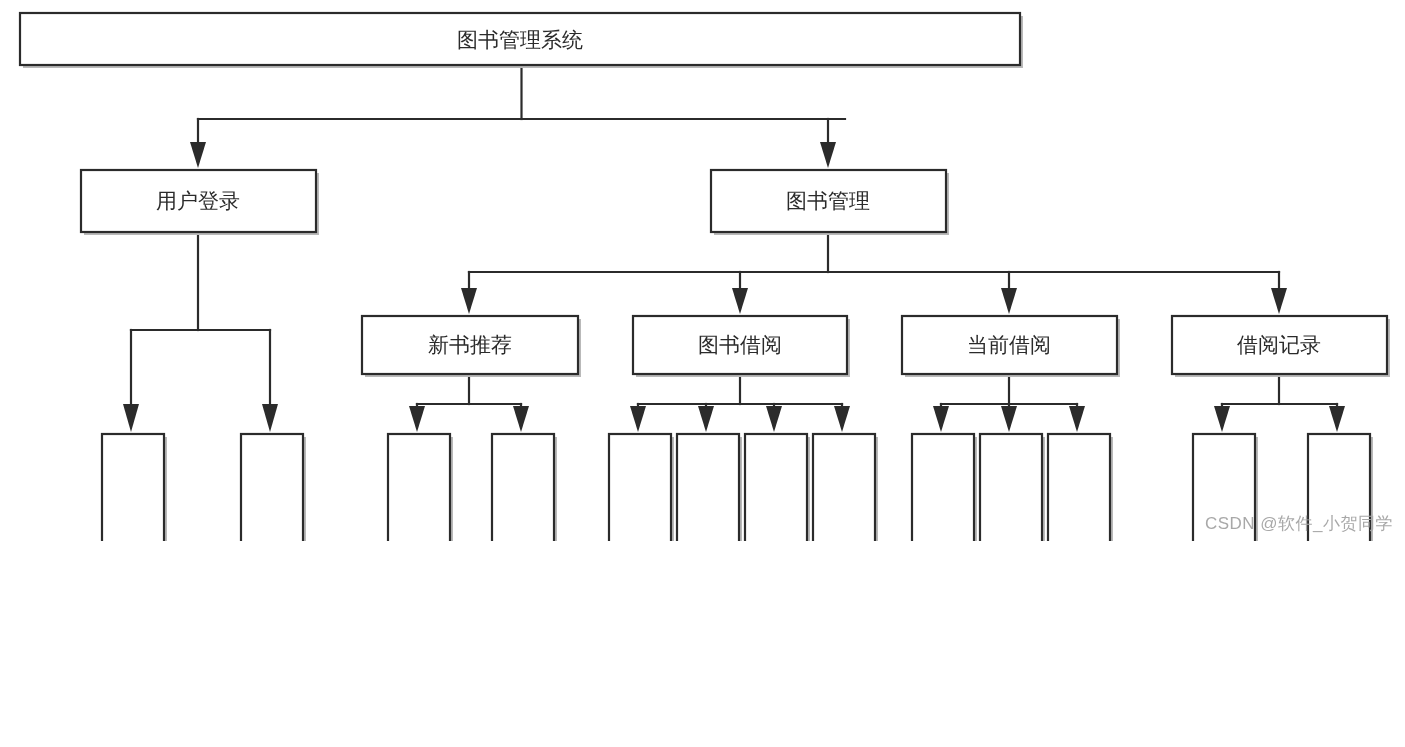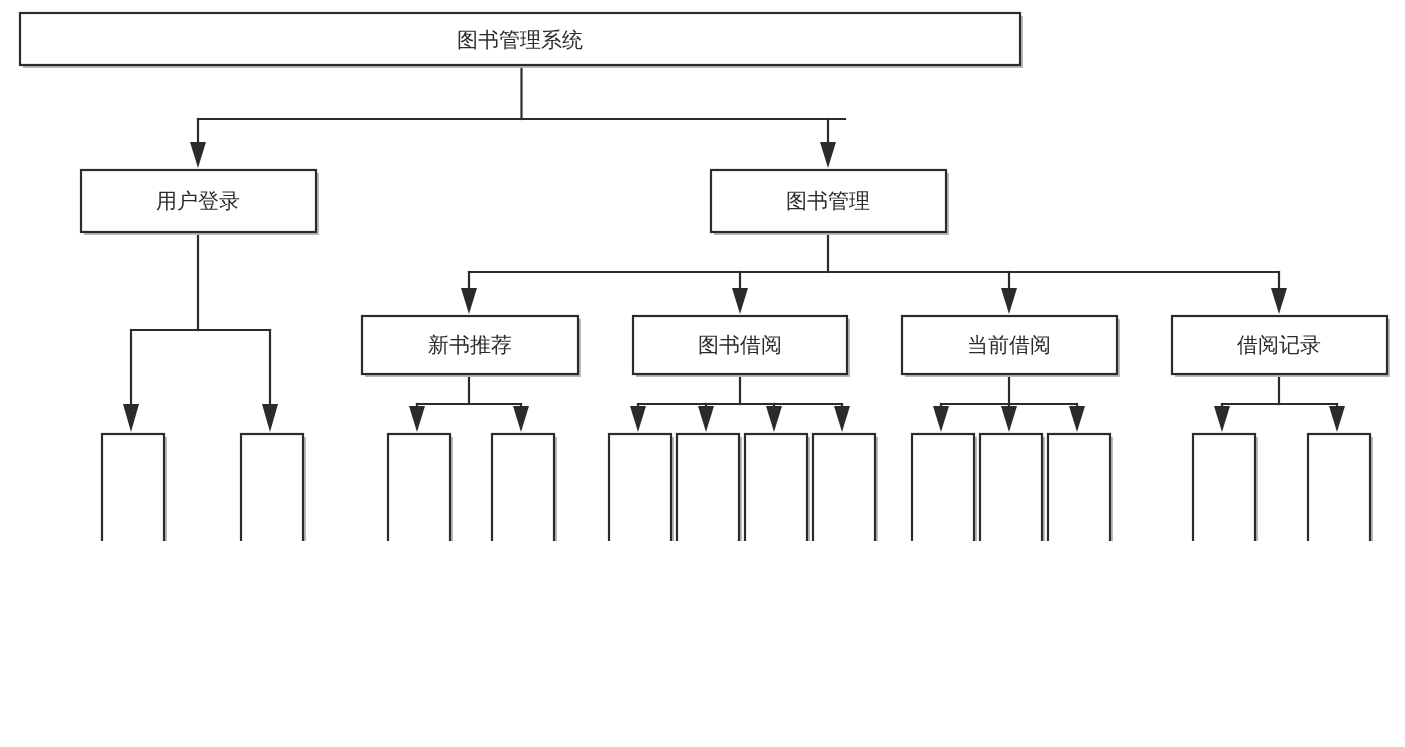--- a/index.html
+++ b/index.html
@@ -271,14 +271,15 @@
   <div class="vlabel-wrap" style="left:745px; top:434px; width:62px; height:297px;">编辑图书（管理员）</div>
   <div class="vlabel-wrap" style="left:813px; top:434px; width:62px; height:297px;">借阅图书</div>
 
   <div class="vlabel-wrap" style="left:912px; top:434px; width:62px; height:297px;">查询图书</div>
   <div class="vlabel-wrap" style="left:980px; top:434px; width:62px; height:297px;">归还图书</div>
   <div class="vlabel-wrap" style="left:1048px; top:434px; width:62px; height:297px;">确认归还（管理员）</div>
 
   <div class="vlabel-wrap" style="left:1193px; top:434px; width:62px; height:297px;">新增借阅记录</div>
   <div class="vlabel-wrap" style="left:1308px; top:434px; width:62px; height:297px;">查询借阅记录</div>
 
+  <div class="watermark">CSDN @软件_小贺同学</div>
 
 </div>
 
 </body></html>

